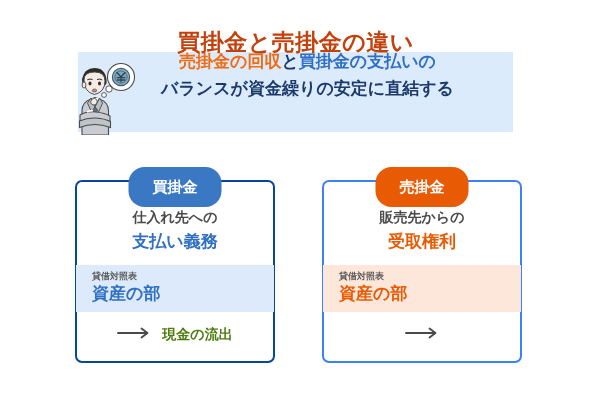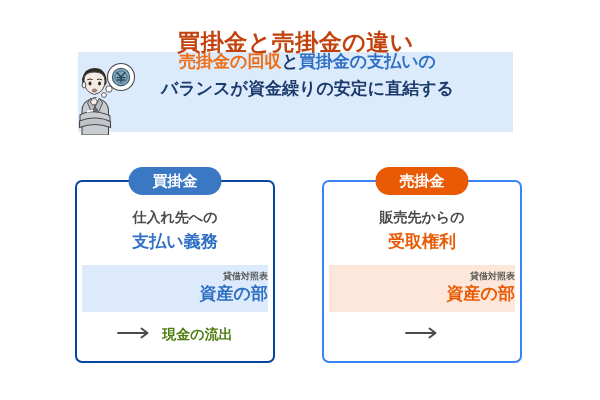--- a/index.html
+++ b/index.html
@@ -99,21 +99,21 @@
   }
   #card-receivable {
     left: 322px;
     border: 2px solid #3b82f6;
   }
   .card-badge {
     position: absolute;
     top: -15px;
     left: 50%;
     transform: translateX(-50%);
-    padding: 5px 24px;
+    padding: 11px 24px;
     border-radius: 16px;
     font-size: 15px;
     font-weight: bold;
     color: #ffffff;
     white-space: nowrap;
     line-height: 1.2;
   }
   #badge-payable   { background: #3b78c4; }
   #badge-receivable{ background: #e85b04; }
 
@@ -142,22 +142,22 @@
     line-height: 25px;
     white-space: nowrap;
     margin-top: 1px;
   }
   #payable-line2   { color: #2f6fc4; }
   #receivable-line2{ color: #e85b04; }
 
   .card-band {
     margin-top: 11px;
     width: 182px;
-    padding: 5px 0 7px 4px;
-    text-align: right;
+    padding: 5px 0 7px 16px;
+    text-align: left;
   }
   #band-payable   { background: #dceafb; }
   #band-receivable{ background: #fde7da; }
 
   .band-caption {
     font-size: 9px;
     font-weight: bold;
     color: #5a5a5a;
     line-height: 12px;
     white-space: nowrap;

